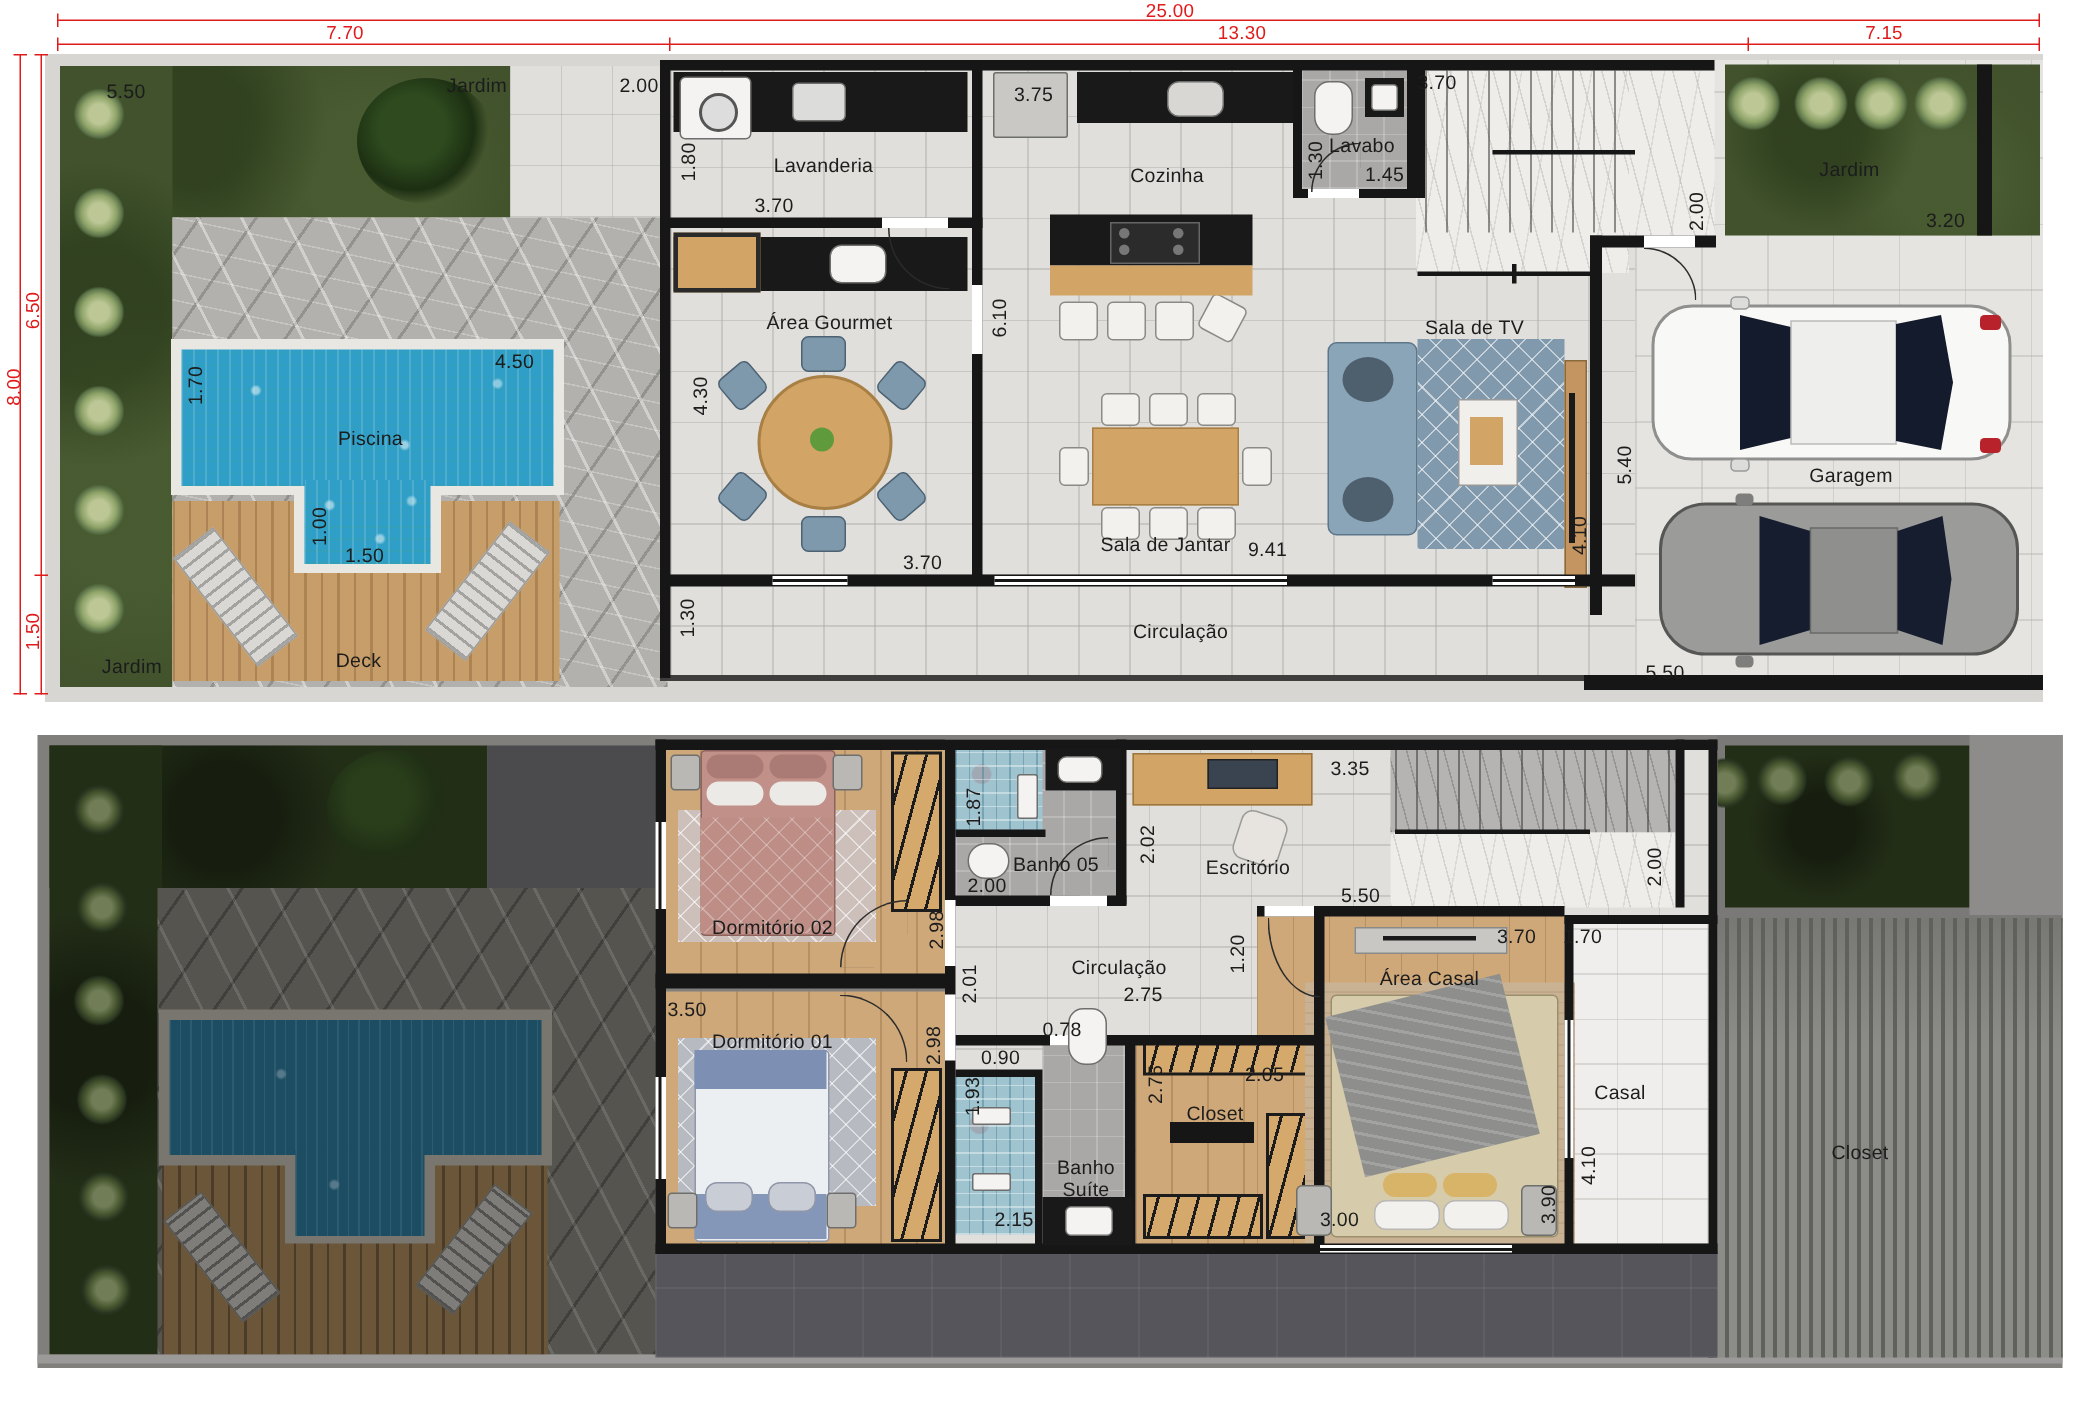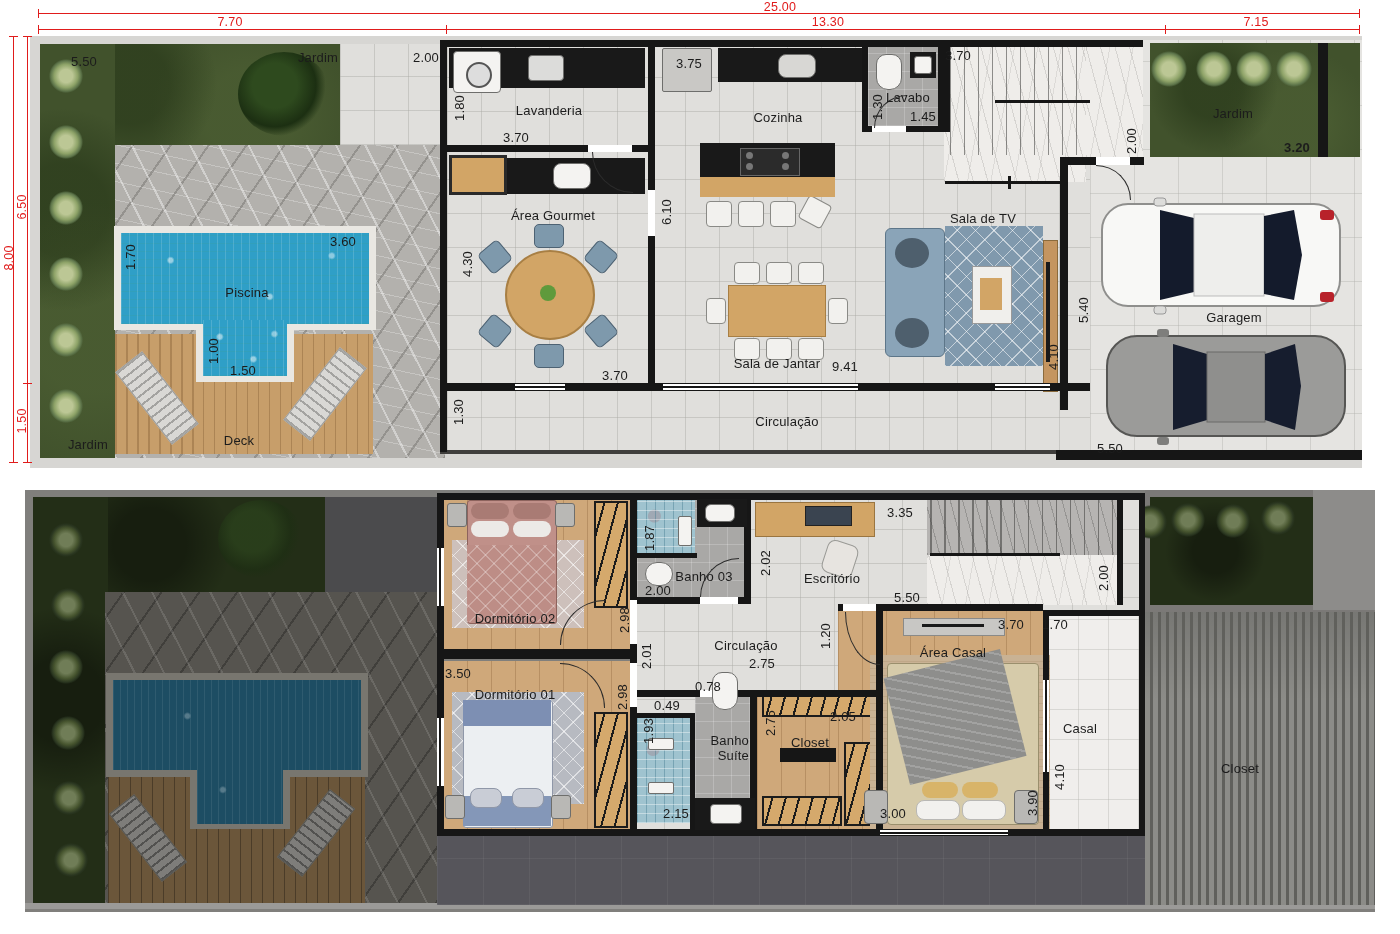--- a/index.html
+++ b/index.html
@@ -4,21 +4,21 @@
 <style>
   html,body{margin:0;padding:0;background:#fff;}
   #canvas{position:relative;width:1400px;height:934px;background:#fff;overflow:hidden;
           font-family:"Liberation Sans",sans-serif;}
   .abs{position:absolute;}
   
   .lbl{position:absolute;transform:translate(-50%,-50%);font-size:13px;color:#1c1c1c;
        white-space:nowrap;letter-spacing:.2px;z-index:40;}
   .lbl.v{transform:translate(-50%,-50%) rotate(-90deg);}
   .lbl.red{color:#e01b1b;font-size:12.5px;}
-  .lbl.wrap{white-space:normal;text-align:right;line-height:1.12;}
+  .lbl.wrap{white-space:normal;text-align:center;line-height:1.12;margin-top:37px;}
   
   .rline{position:absolute;background:#e01b1b;z-index:35;}
   
   .wall{position:absolute;background:#161616;z-index:20;}
   .wallw{position:absolute;background:#fff;z-index:21;}
   .winline{position:absolute;background:#161616;z-index:22;}
   .tile{position:absolute;background:#e0dfdc;
         background-image:repeating-linear-gradient(90deg,rgba(170,170,165,.45) 0 1px,transparent 1px 34px),
                          repeating-linear-gradient(0deg,rgba(170,170,165,.45) 0 1px,transparent 1px 34px);}
   .tile2{position:absolute;background:#e5e4e1;
@@ -278,27 +278,27 @@
         <span class="lbl" style="left: 549px; top: 110px;">Lavanderia</span>
         <span class="lbl" style="left: 516px; top: 137px;">3.70</span>
         <span class="lbl" style="left: 689px; top: 63px;">3.75</span>
         <span class="lbl" style="left: 778px; top: 117px;">Cozinha</span>
         <span class="lbl v" style="left: 877px; top: 107px;">1.30</span>
         <span class="lbl" style="left: 908px; top: 97px;">Lavabo</span>
         <span class="lbl" style="left: 923px; top: 116px;">1.45</span>
         <span class="lbl" style="left: 958px; top: 55px;">3.70</span>
         <span class="lbl v" style="left: 1131px; top: 141px;">2.00</span>
         <span class="lbl" style="left: 1233px; top: 113px;">Jardim</span>
-        <span class="lbl" style="left: 1297px; top: 147px; font-weight: bold;">3.20</span>
+        <span class="lbl" style="left: 1297px; top: 147px;">3.20</span>
         <span class="lbl" style="left: 553px; top: 215px;">Área Gourmet</span>
         <span class="lbl v" style="left: 467px; top: 264px;">4.30</span>
         <span class="lbl v" style="left: 666px; top: 212px;">6.10</span>
         <span class="lbl" style="left: 983px; top: 218px;">Sala de TV</span>
         <span class="lbl v" style="left: 130px; top: 257px;">1.70</span>
-        <span class="lbl" style="left: 343px; top: 241px;">3.60</span>
+        <span class="lbl" style="left: 343px; top: 241px;">4.50</span>
         <span class="lbl" style="left: 247px; top: 292px;">Piscina</span>
         <span class="lbl v" style="left: 213px; top: 351px;">1.00</span>
         <span class="lbl" style="left: 243px; top: 370px;">1.50</span>
         <span class="lbl" style="left: 777px; top: 363px;">Sala de Jantar</span>
         <span class="lbl" style="left: 845px; top: 366px;">9.41</span>
         <span class="lbl v" style="left: 1083px; top: 310px;">5.40</span>
         <span class="lbl v" style="left: 1053px; top: 357px;">4.10</span>
         <span class="lbl" style="left: 1234px; top: 317px;">Garagem</span>
         <span class="lbl" style="left: 239px; top: 440px;">Deck</span>
         <span class="lbl" style="left: 88px; top: 444px;">Jardim</span>
@@ -446,37 +446,37 @@
     <div class="winline" style="left:1045px;top:680px;width:2px;height:92px"></div>
     <div class="wall" style="left:1117px;top:493px;width:6px;height:112px"></div>
 
     <div class="arc" style="left:560px;top:600px;width:44px;height:44px;transform:rotate(90deg)"></div>
     <div class="arc" style="left:560px;top:663px;width:44px;height:44px;transform:rotate(180deg)"></div>
     <div class="arc" style="left:700px;top:558px;width:38px;height:38px;transform:rotate(90deg)"></div>
     <div class="arc" style="left:845px;top:612px;width:34px;height:52px"></div>
 
     <div id="upper-labels">
         <span class="lbl v" style="left: 649px; top: 538px;">1.87</span>
-        <span class="lbl" style="left: 704px; top: 576px;">Banho 03</span>
+        <span class="lbl" style="left: 704px; top: 576px;">Banho 05</span>
         <span class="lbl" style="left: 658px; top: 590px;">2.00</span>
         <span class="lbl v" style="left: 765px; top: 563px;">2.02</span>
         <span class="lbl" style="left: 832px; top: 578px;">Escritório</span>
         <span class="lbl" style="left: 900px; top: 512px;">3.35</span>
         <span class="lbl" style="left: 907px; top: 597px;">5.50</span>
         <span class="lbl v" style="left: 1103px; top: 578px;">2.00</span>
         <span class="lbl" style="left: 515px; top: 618px;">Dormitório 02</span>
         <span class="lbl v" style="left: 624px; top: 620px;">2.98</span>
         <span class="lbl" style="left: 746px; top: 645px;">Circulação</span>
         <span class="lbl" style="left: 762px; top: 663px;">2.75</span>
         <span class="lbl v" style="left: 646px; top: 656px;">2.01</span>
         <span class="lbl v" style="left: 825px; top: 636px;">1.20</span>
         <span class="lbl" style="left: 458px; top: 673px;">3.50</span>
         <span class="lbl" style="left: 515px; top: 694px;">Dormitório 01</span>
         <span class="lbl v" style="left: 622px; top: 697px;">2.98</span>
-        <span class="lbl" style="left: 667px; top: 705px;">0.49</span>
+        <span class="lbl" style="left: 667px; top: 705px;">0.90</span>
         <span class="lbl" style="left: 708px; top: 686px;">0.78</span>
         <span class="lbl wrap" style="width: 50px; left: 724px; top: 749px;">Banho Suíte</span>
         <span class="lbl v" style="left: 648px; top: 731px;">1.93</span>
         <span class="lbl" style="left: 676px; top: 813px;">2.15</span>
         <span class="lbl v" style="left: 770px; top: 723px;">2.75</span>
         <span class="lbl" style="left: 843px; top: 716px;">2.05</span>
         <span class="lbl" style="left: 810px; top: 742px;">Closet</span>
         <span class="lbl" style="left: 953px; top: 652px;">Área Casal</span>
         <span class="lbl" style="left: 1011px; top: 624px;">3.70</span>
         <span class="lbl" style="left: 1055px; top: 624px;">1.70</span>

